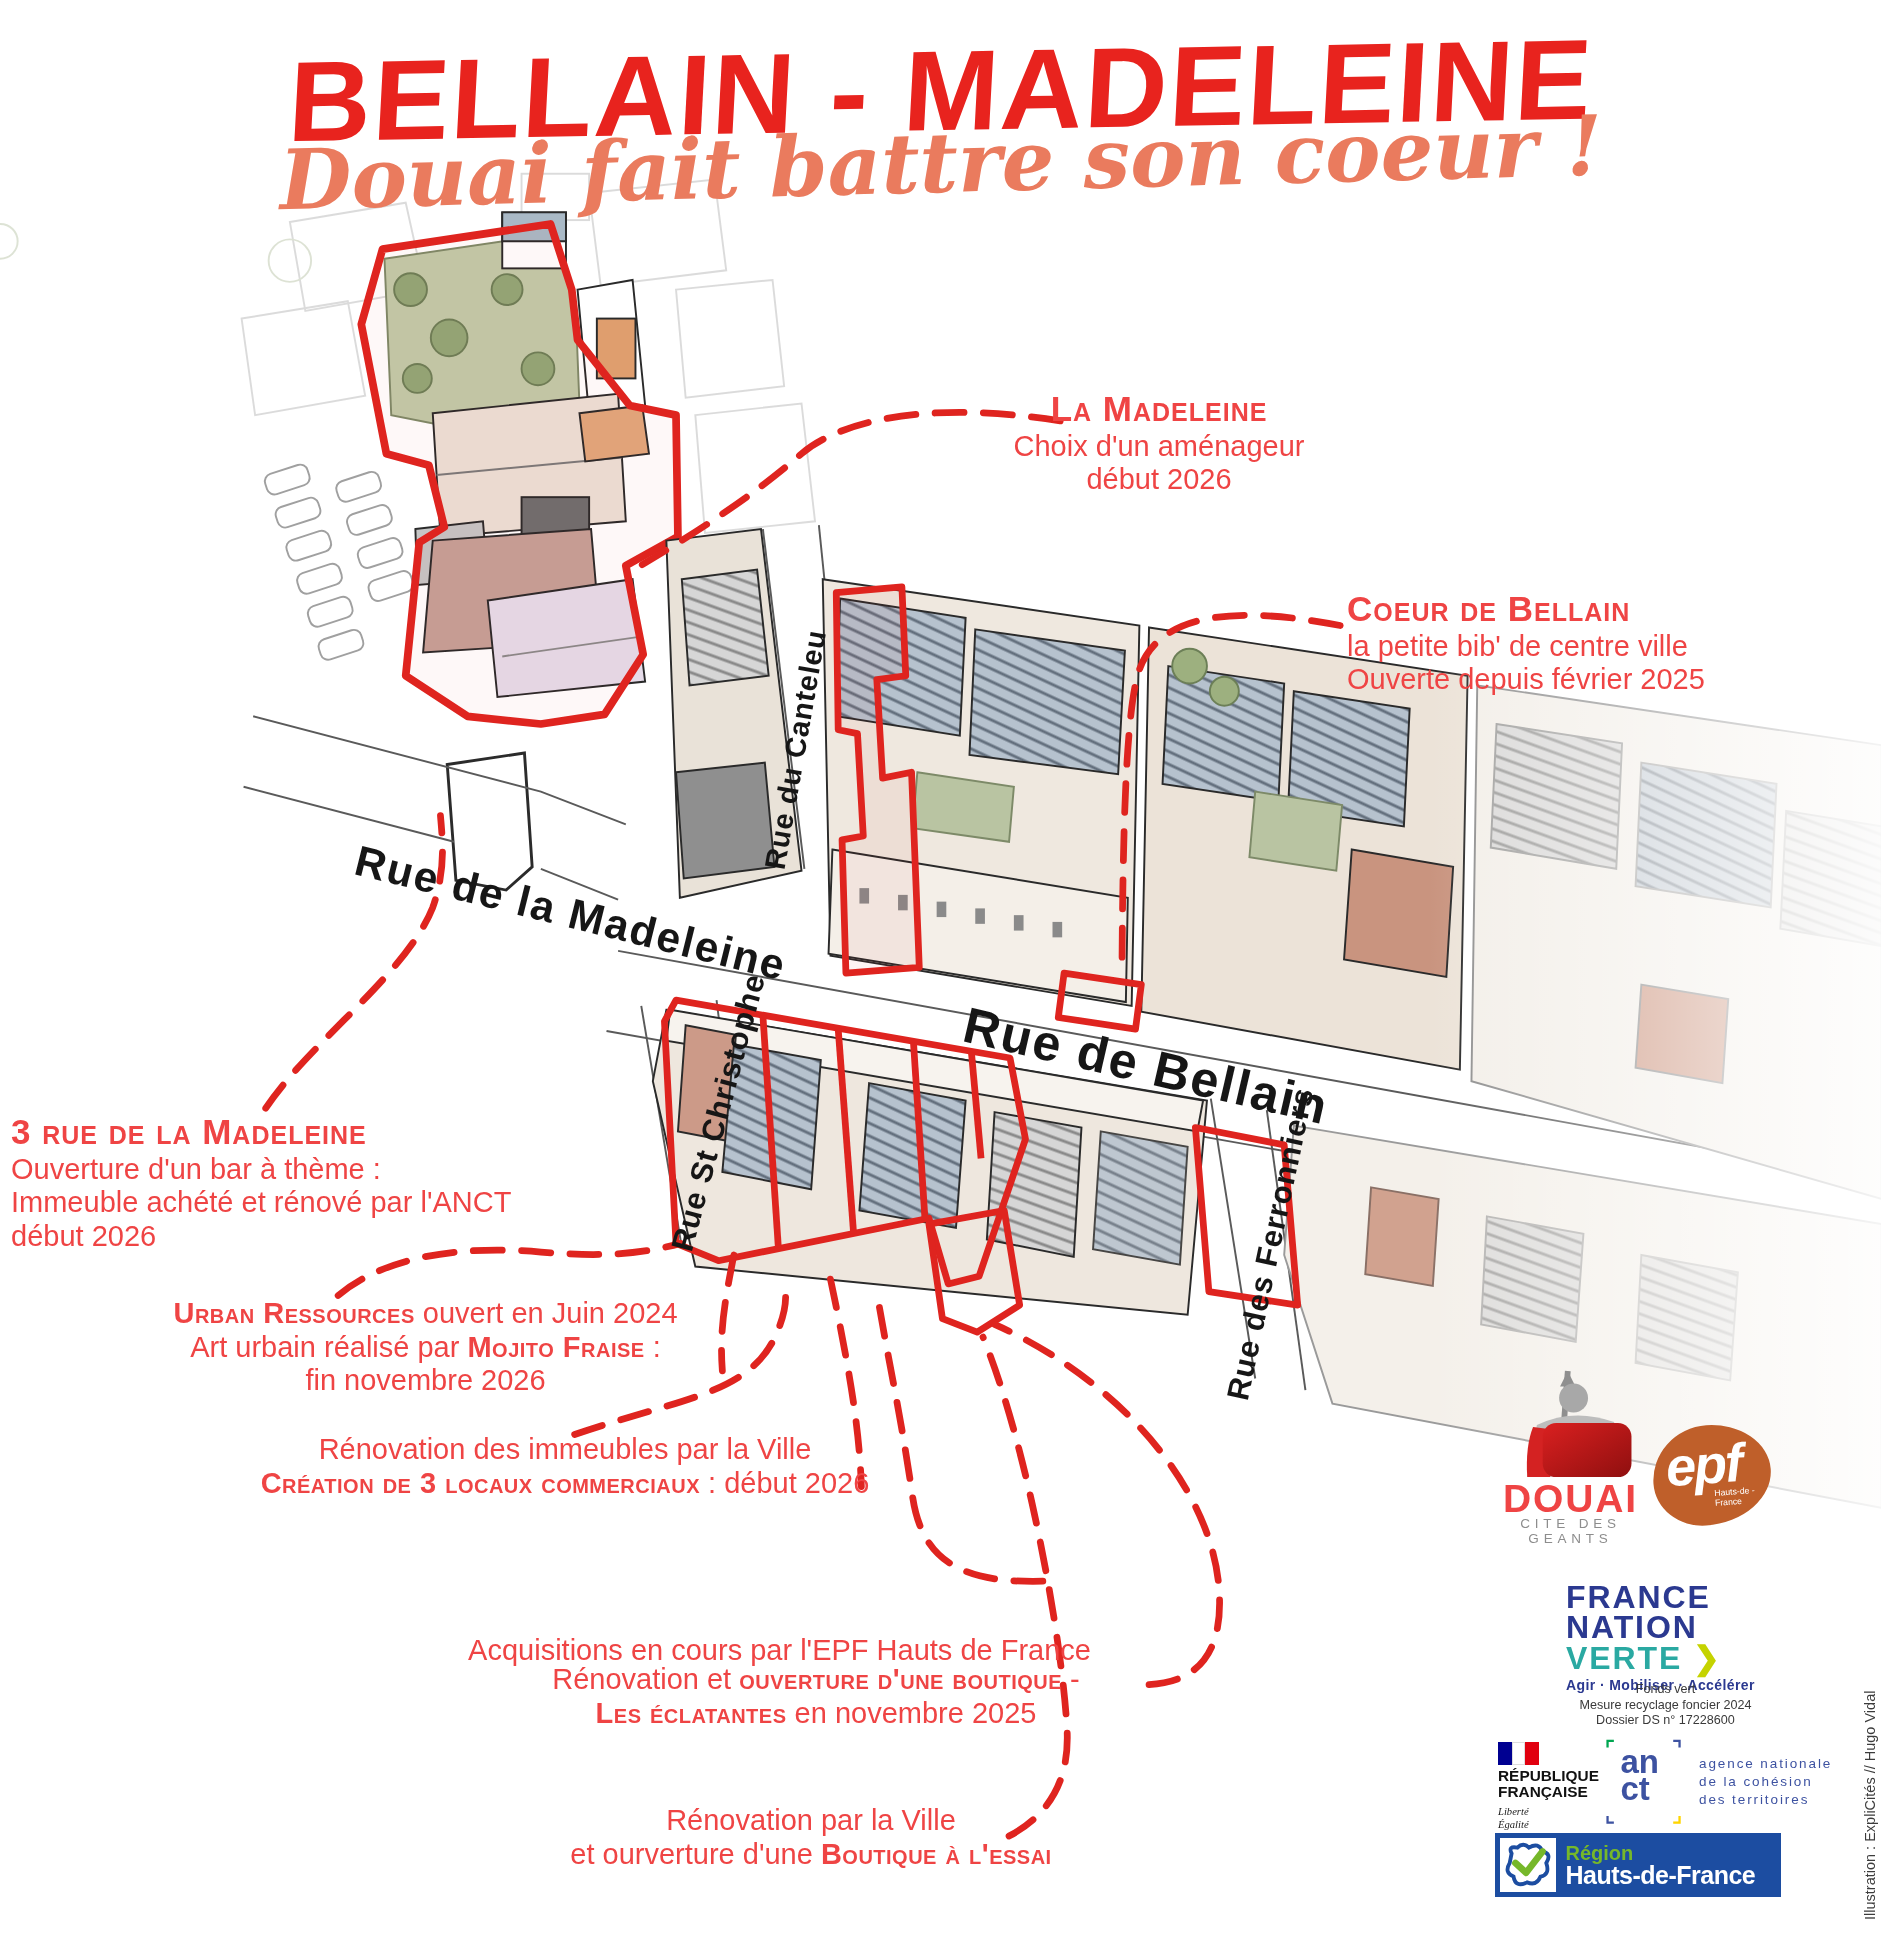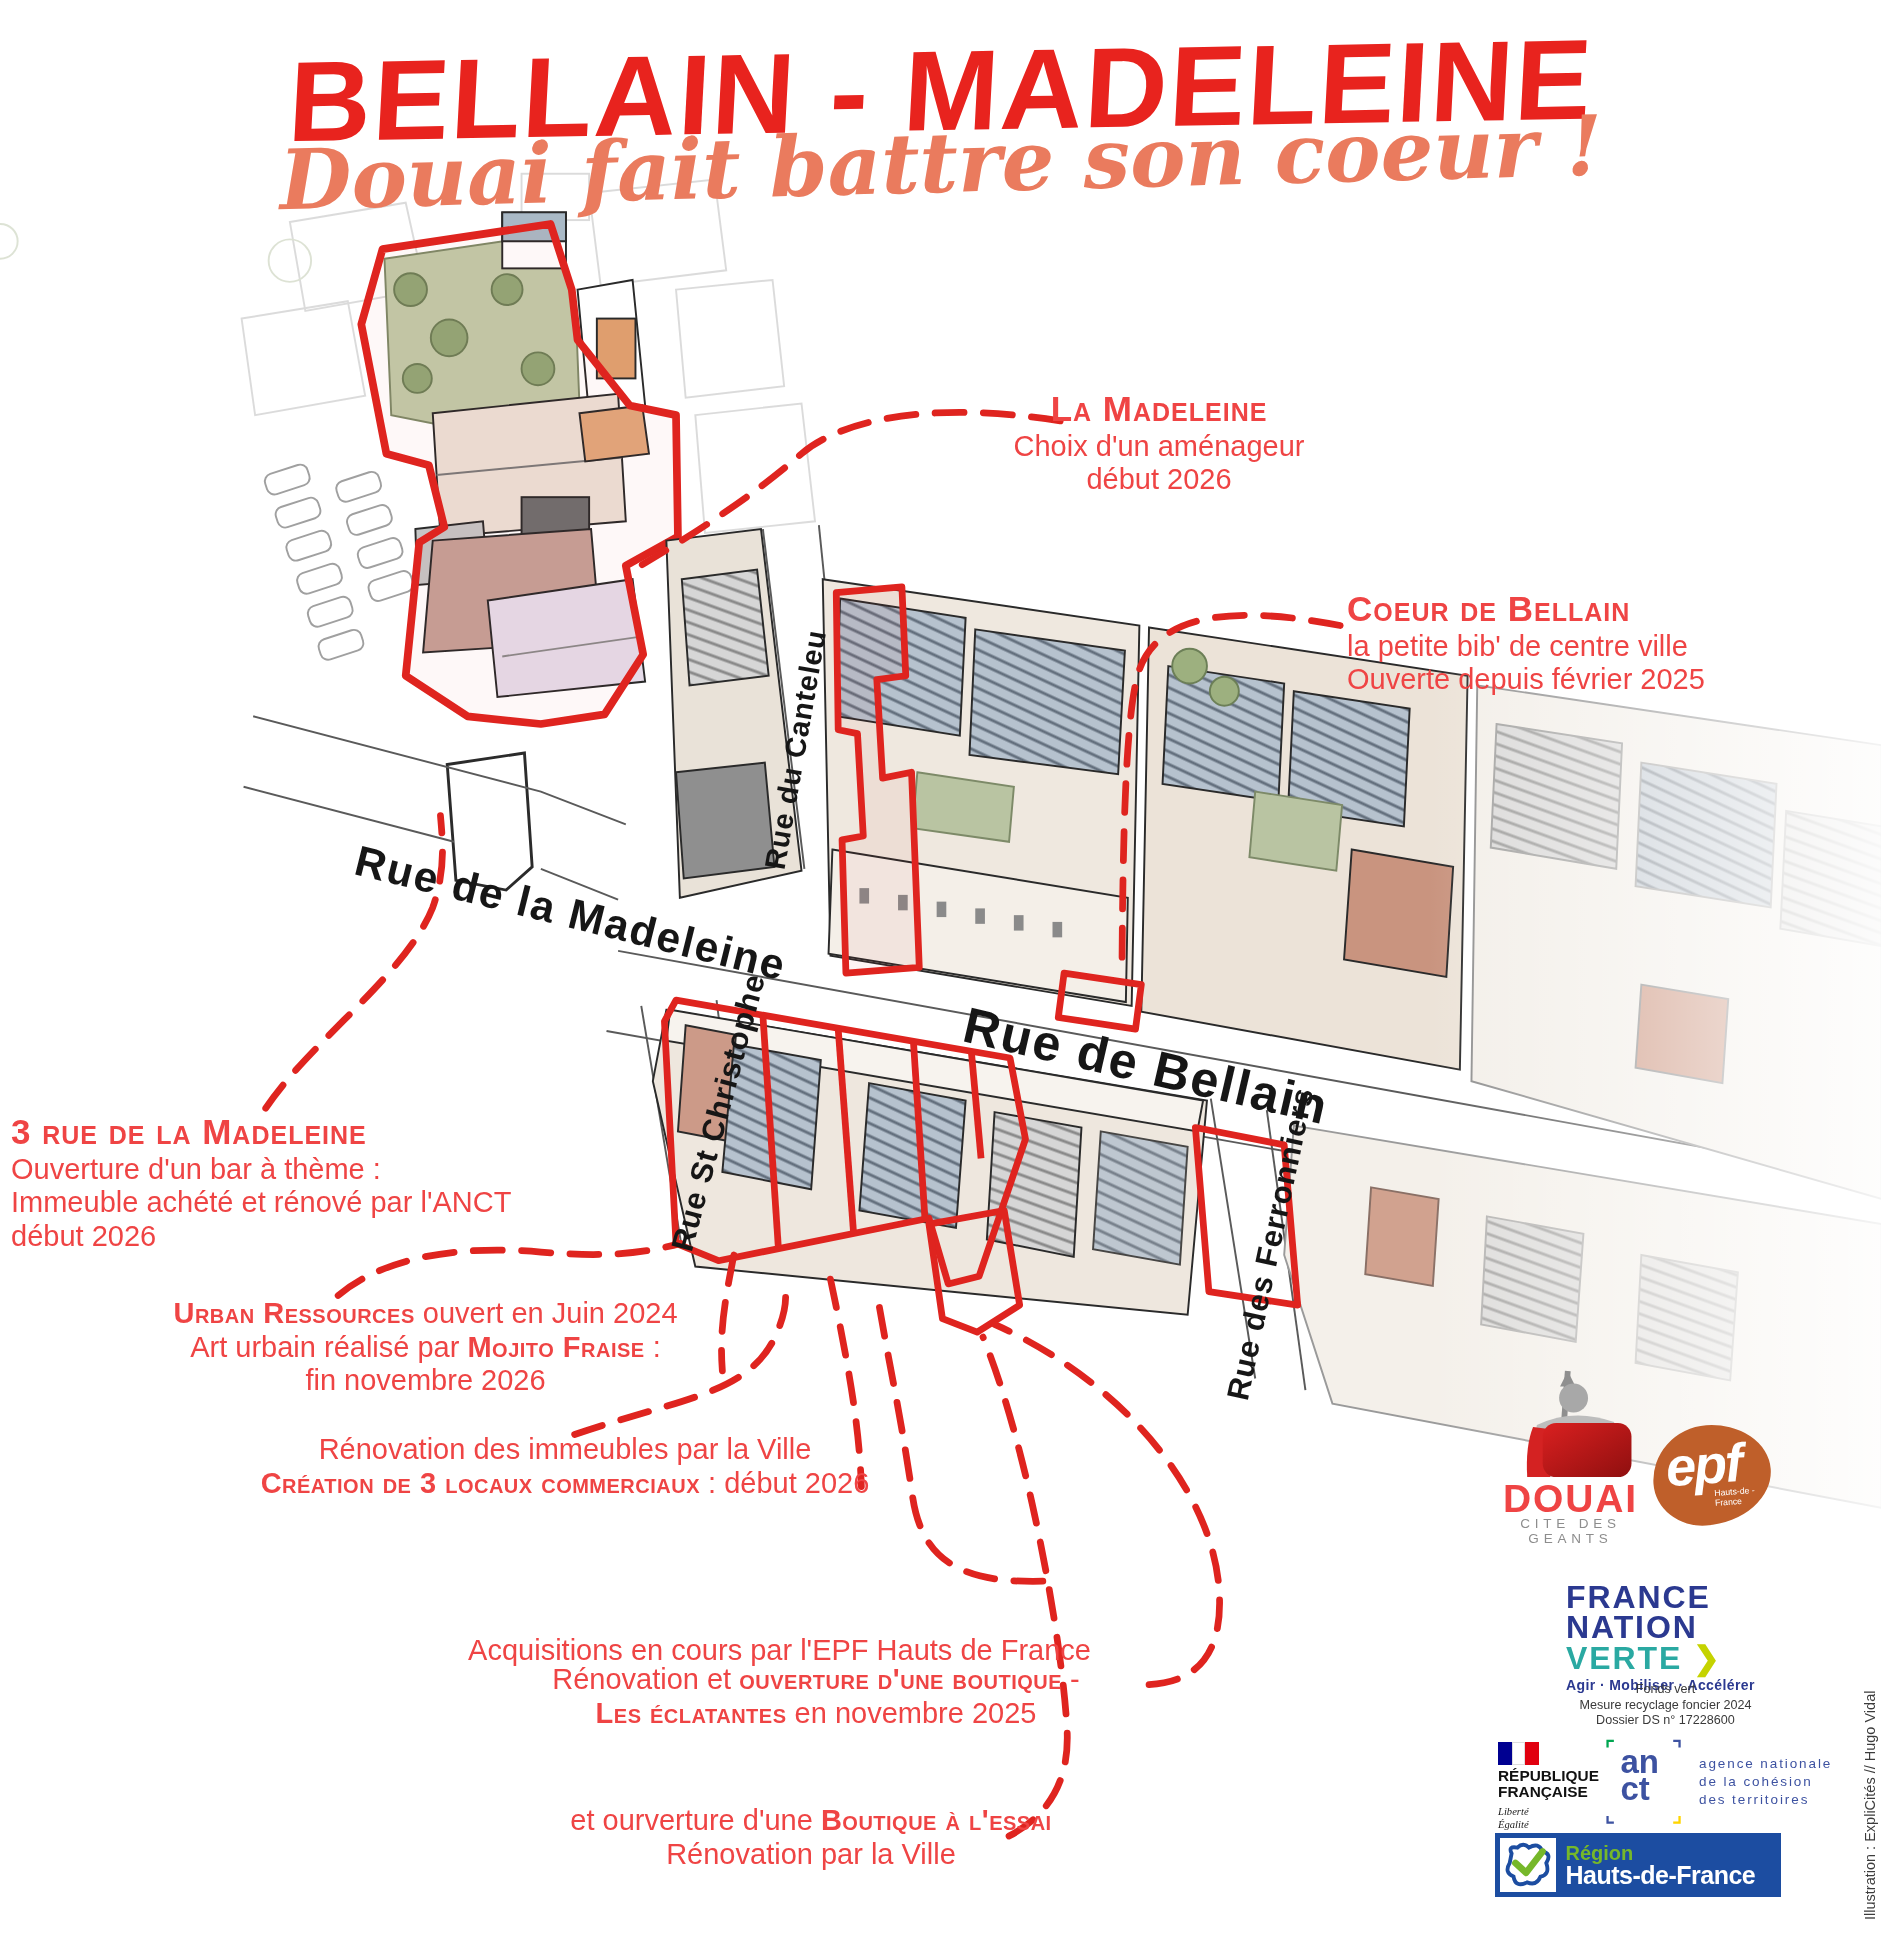--- a/index.html
+++ b/index.html
@@ -275,22 +275,22 @@
       <div class="ln"><span class="b">Création de 3 locaux commerciaux</span><span> : début 2026</span></div>
     </div>
   <div class="annot a-acquisitions-epf">
       <div class="ln"><span>Acquisitions en cours par l'EPF Hauts de France</span></div>
     </div>
   <div class="annot a-boutique-eclatantes">
       <div class="ln"><span>Rénovation et </span><span class="b">ouverture d'une boutique</span><span> -</span></div>
       <div class="ln"><span class="b">Les éclatantes</span><span> en novembre 2025</span></div>
     </div>
   <div class="annot a-boutique-essai">
+      <div class="ln"><span>Rénovation par la Ville</span></div>
       <div class="ln"><span>et ourverture d'une </span><span class="b">Boutique à l'essai</span></div>
-      <div class="ln"><span>Rénovation par la Ville</span></div>
     </div>
 
   <div id="douai" class="logo">
     <svg width="193" height="111" viewBox="0 0 200 115">
       <line x1="92" y1="2" x2="84" y2="110" stroke="#8f8f8f" stroke-width="6"></line>
       <polygon points="92,2 100,18 84,18" fill="#8f8f8f"></polygon>
       <circle cx="98" cy="30" r="15" fill="#a8a8a8"></circle>
       <path d="M 60 58 Q 98 40 140 55 L 146 110 L 50 112 Z" fill="#bdbdbd"></path>
       <path d="M 56 60 Q 48 80 50 112 L 74 112 L 70 62 Z" fill="#d42222"></path>
       <rect x="66" y="56" width="92" height="56" rx="14" fill="url(#shield)"></rect>

